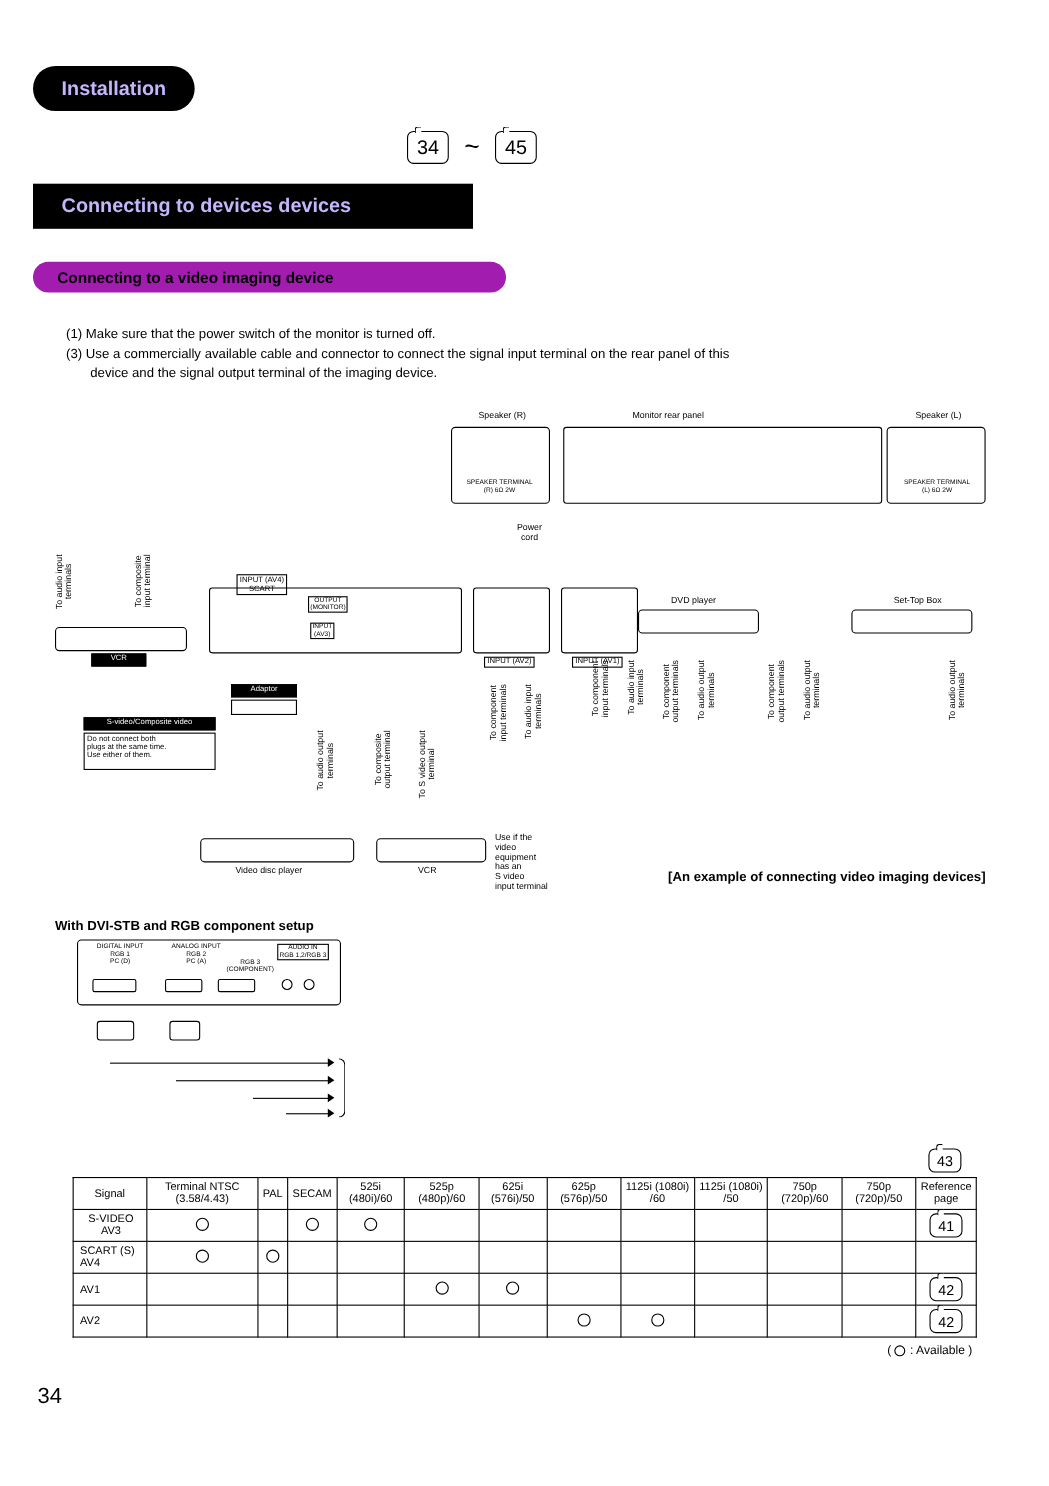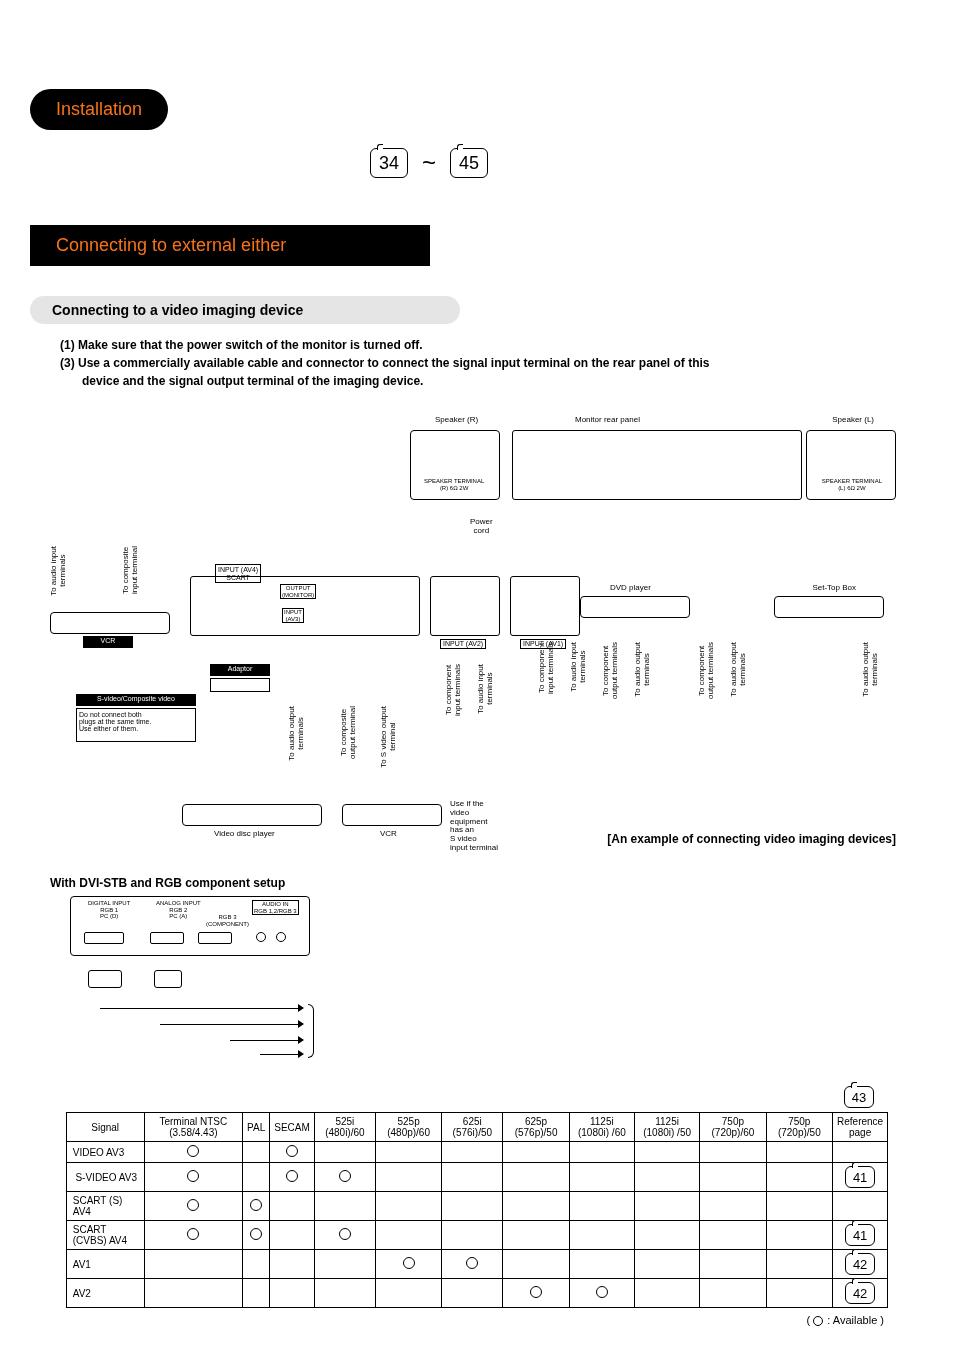--- a/index.html
+++ b/index.html
@@ -7,28 +7,27 @@
     font-family: Arial, Helvetica, sans-serif;
     background: #fff;
     width: 954px;
     margin: 0 auto;
     padding: 60px 30px 40px 30px;
     color: #000;
     font-size: 12px;
   }
   .black-bar {
     background: #000;
-    color: #f97316;
+    color: #c4b5fd;
     border-radius: 22px;
     padding: 10px 26px;
     display: inline-block;
     font-size: 18px;
-    font-weight: normal;
+    font-weight: bold;
     margin-bottom: 8px;
-    margin-top: 29px;
   }
   .page-ref-row {
     display: flex;
     align-items: center;
     gap: 14px;
     margin: 10px 0 18px 340px;
   }
   .page-number-box {
     display: inline-flex;
     align-items: center;
@@ -52,34 +51,35 @@
     top: -5px; left: 6px;
     width: 5px; height: 5px;
     border: 1px solid #000;
     border-bottom: none;
     border-right: none;
     border-radius: 3px 0 0 0;
     background: #fff;
   }
   .tilde { font-size: 24px; }
   .grey-bar {
-    background: #e5e5e5;
+    background: #a21caf;
     color: #000;
     border-radius: 14px;
     padding: 6px 22px;
     display: inline-block;
     font-size: 14px;
     font-weight: bold;
     margin: 8px 0 12px 0;
   }
   .instructions {
     font-size: 12px;
-    font-weight: bold;
+    font-weight: normal;
     padding: 0 30px 16px 30px;
     line-height: 1.5;
+    margin-top: 16px;
   }
   .instructions .indent { padding-left: 22px; display: block; }
   .diagram-placeholder {
     margin: 10px 20px 20px 20px;
     height: 440px;
     border: none;
     position: relative;
     font-size: 9px;
     color: #000;
   }
@@ -160,21 +160,21 @@
 <div class="black-bar">Installation</div>
 
 
 <div class="page-ref-row">
   <span class="page-number-box">34</span>
   <span class="tilde">~</span>
   <span class="page-number-box">45</span>
 </div>
 
 
-<div class="black-bar" style="border-radius:0;width:400px;">Connecting to external either</div>
+<div class="black-bar" style="border-radius:0;width:400px;">Connecting to devices devices</div>
 
 <div style="height:14px"></div>
 
 
 <div class="grey-bar" style="width:430px;">Connecting to a video imaging device</div>
 
 
 <div class="instructions">
   <div>(1) Make sure that the power switch of the monitor is turned off.</div>
   <div>(3) Use a commercially available cable and connector to connect the signal input terminal on the rear panel of this</div>
@@ -301,35 +301,20 @@
       <th>625p (576p)/50</th>
       <th>1125i (1080i) /60</th>
       <th>1125i (1080i) /50</th>
       <th>750p (720p)/60</th>
       <th>750p (720p)/50</th>
       <th>Reference<br>page</th>
     </tr>
   </thead>
   <tbody id="compat-body">
       <tr>
-        <td style="text-align: left; padding-left: 6px;">VIDEO AV3</td>
-        <td><span class="avail-mark"></span></td>
-        <td></td>
-        <td><span class="avail-mark"></span></td>
-        <td></td>
-        <td></td>
-        <td></td>
-        <td></td>
-        <td></td>
-        <td></td>
-        <td></td>
-        <td></td>
-        <td></td>
-      </tr>
-      <tr>
         <td style="text-align: center; padding-left: 6px;">S-VIDEO AV3</td>
         <td><span class="avail-mark"></span></td>
         <td></td>
         <td><span class="avail-mark"></span></td>
         <td><span class="avail-mark"></span></td>
         <td></td>
         <td></td>
         <td></td>
         <td></td>
         <td></td>
@@ -346,35 +331,20 @@
         <td></td>
         <td></td>
         <td></td>
         <td></td>
         <td></td>
         <td></td>
         <td></td>
         <td></td>
       </tr>
       <tr>
-        <td style="text-align: left; padding-left: 6px;">SCART (CVBS) AV4</td>
-        <td><span class="avail-mark"></span></td>
-        <td><span class="avail-mark"></span></td>
-        <td></td>
-        <td><span class="avail-mark"></span></td>
-        <td></td>
-        <td></td>
-        <td></td>
-        <td></td>
-        <td></td>
-        <td></td>
-        <td></td>
-        <td><span class="page-number-box small">41</span></td>
-      </tr>
-      <tr>
         <td style="text-align: left; padding-left: 6px;">AV1</td>
         <td></td>
         <td></td>
         <td></td>
         <td></td>
         <td><span class="avail-mark"></span></td>
         <td><span class="avail-mark"></span></td>
         <td></td>
         <td></td>
         <td></td>

